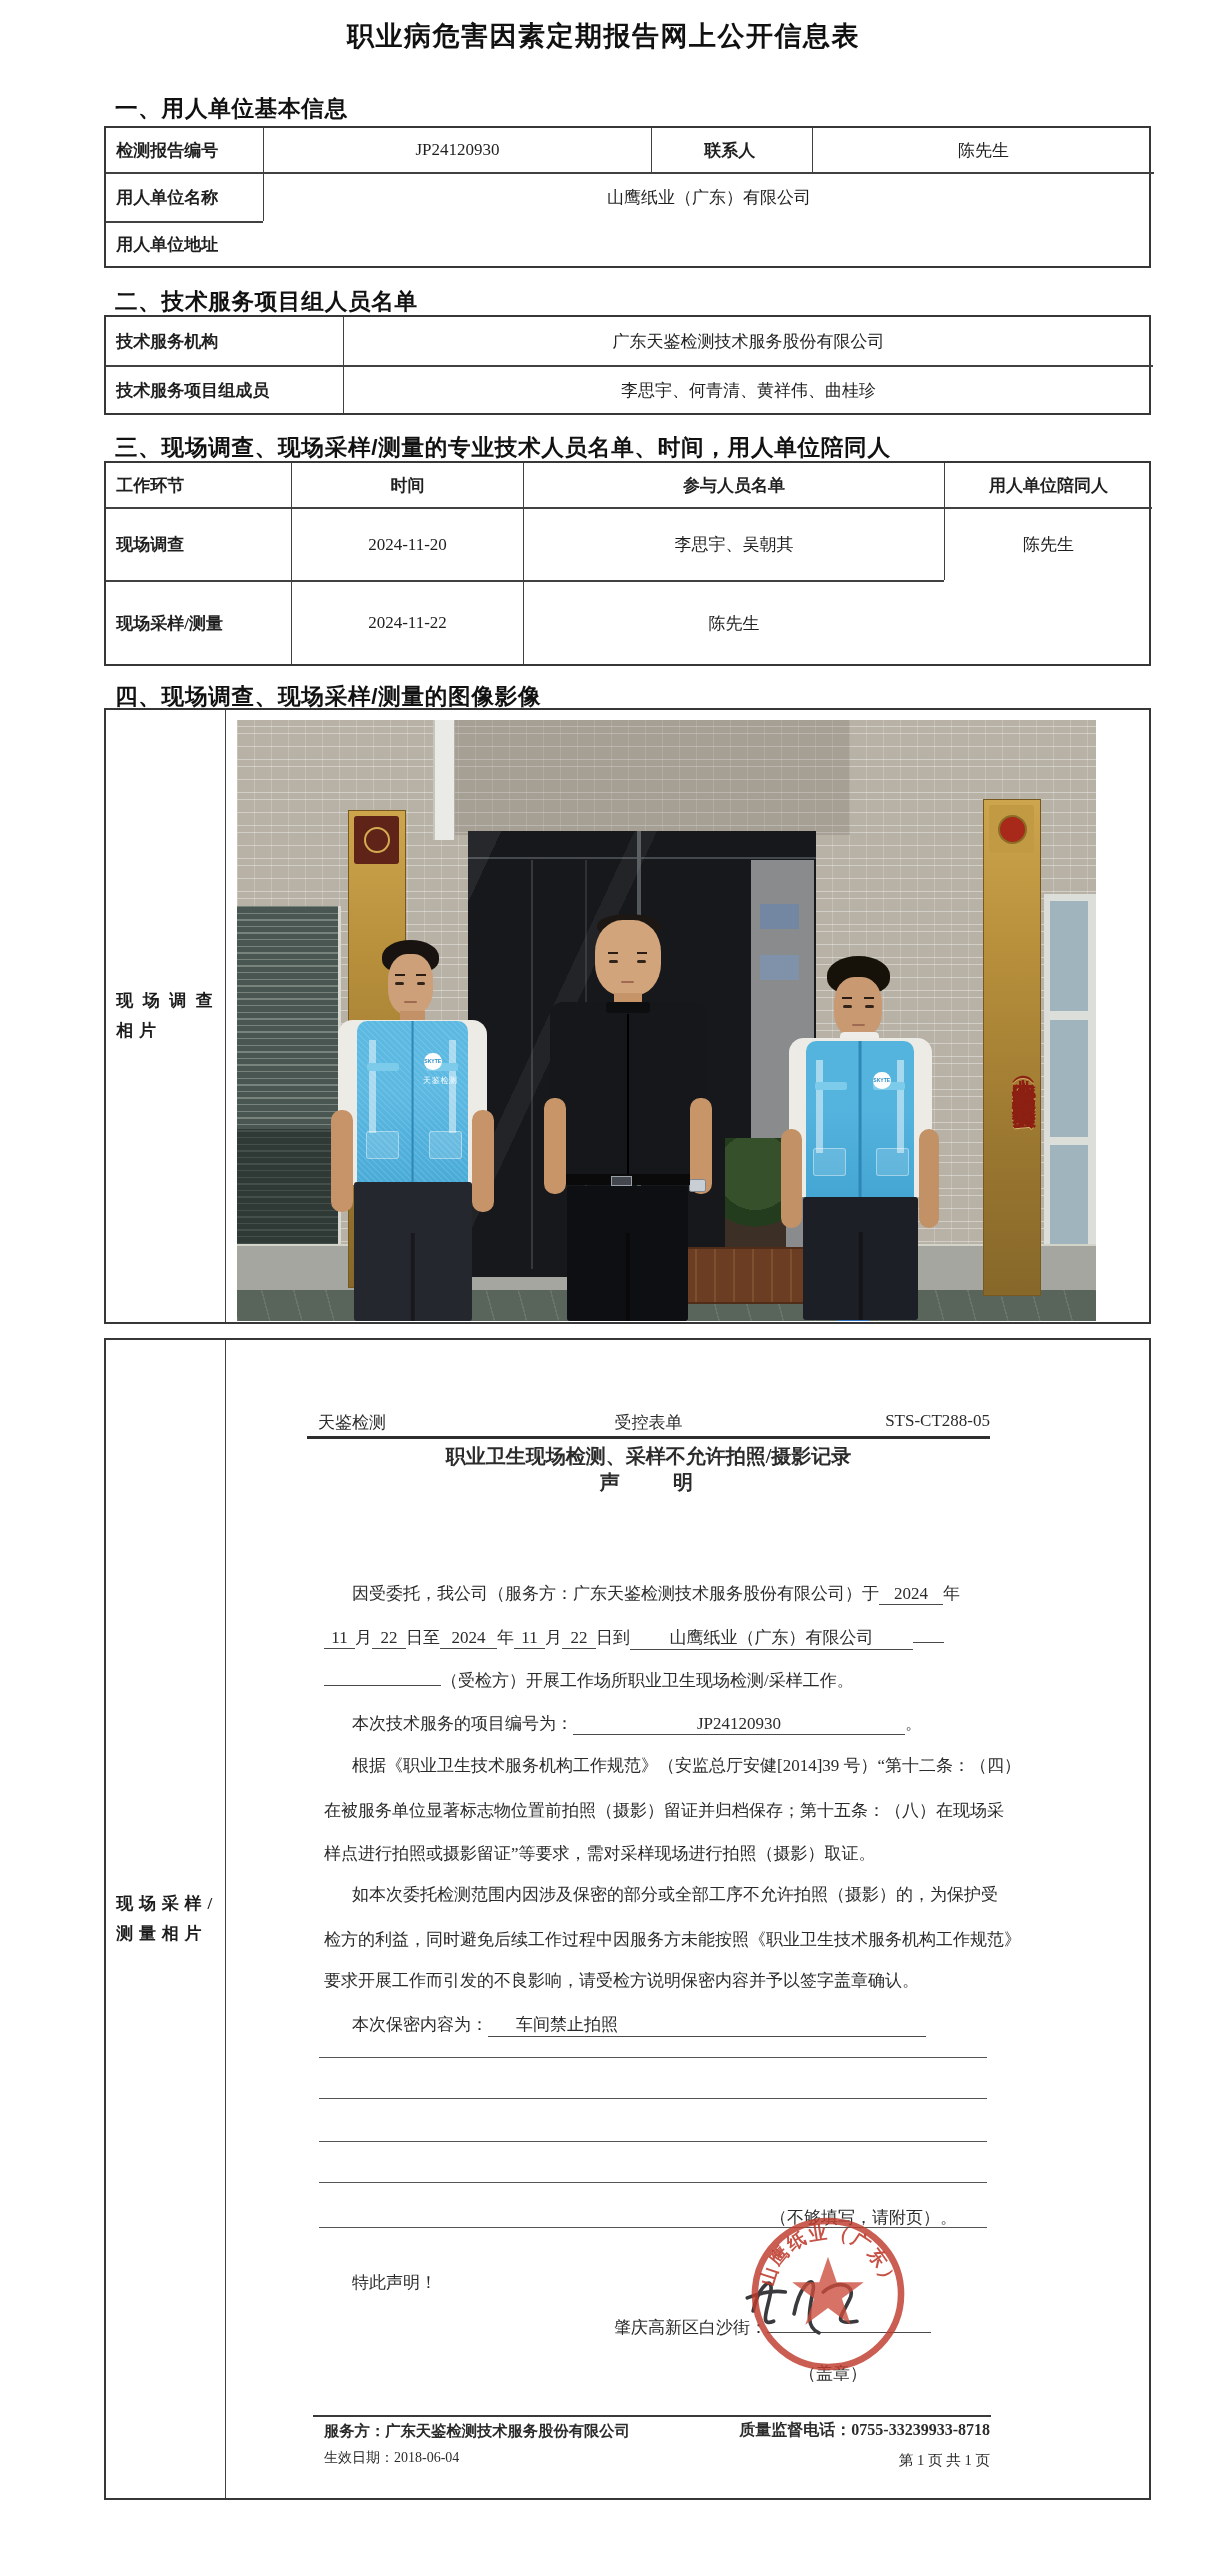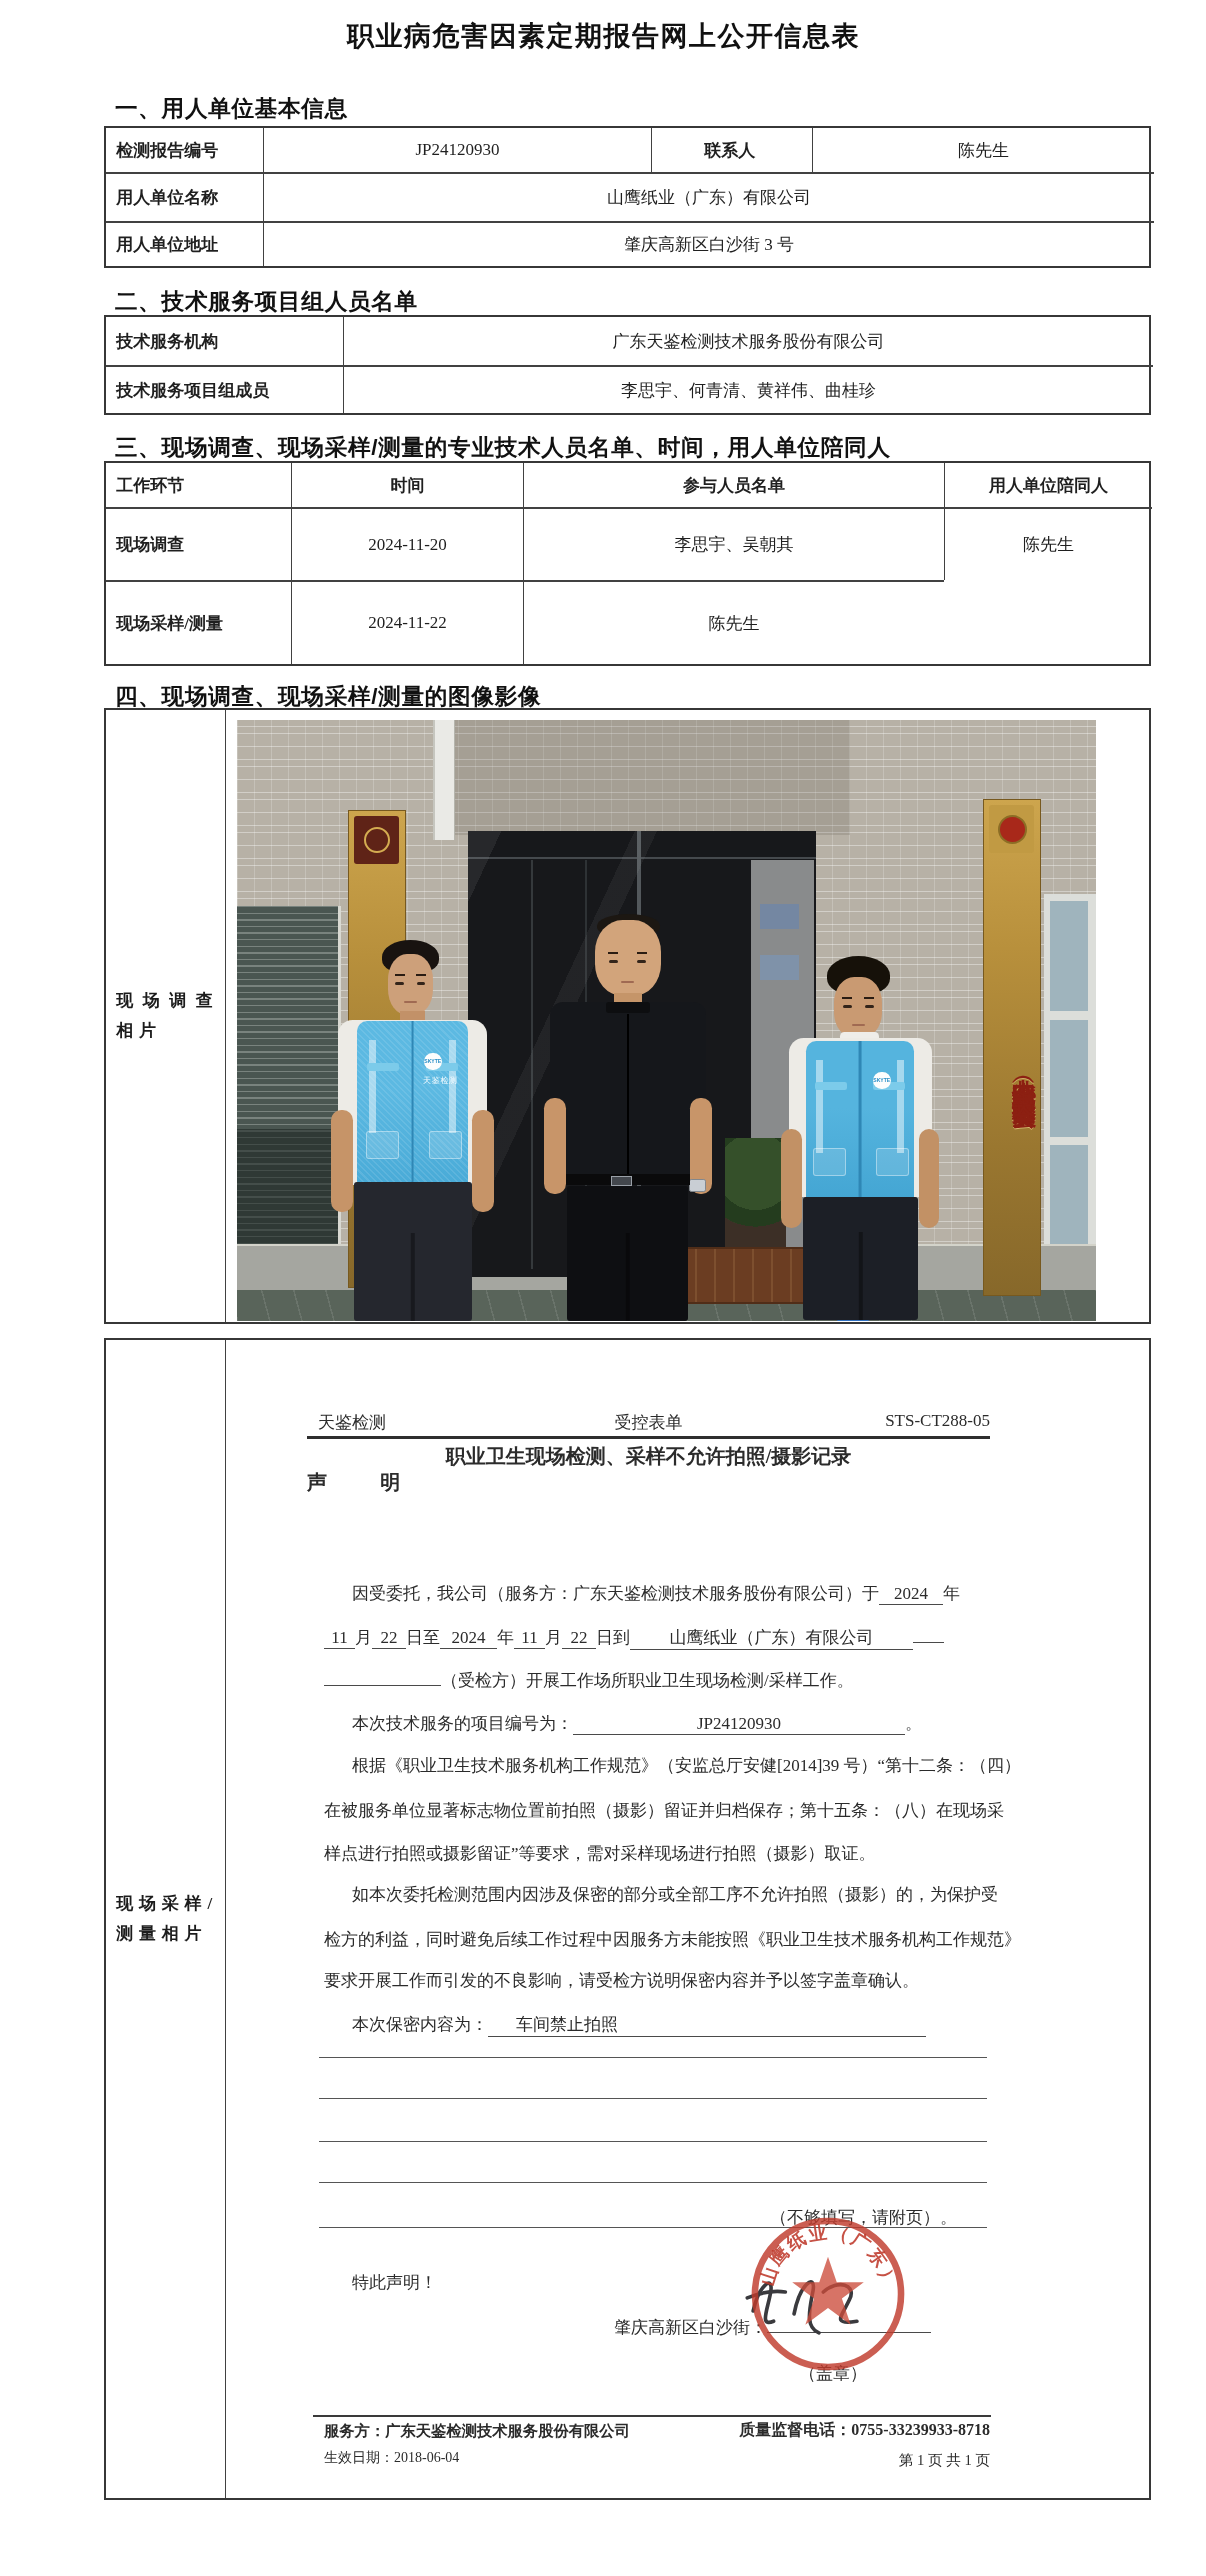--- a/index.html
+++ b/index.html
@@ -134,21 +134,20 @@
 
   <div class="sec-h" id="h1">一、用人单位基本信息</div>
   <div class="tbl" id="t1">
     <div class="cell lbl c0 r0">检测报告编号</div>
     <div class="cell r0">JP24120930</div>
     <div class="cell lbl r0" style="justify-content:center;padding-left:0;">联系人</div>
     <div class="cell r0">陈先生</div>
     <div class="cell lbl c0">用人单位名称</div>
     <div class="cell span3">山鹰纸业（广东）有限公司</div>
     <div class="cell lbl c0">用人单位地址</div>
-    <div class="cell span3">肇庆高新区白沙街 3 号</div>
   </div>
 
   <div class="sec-h" id="h2">二、技术服务项目组人员名单</div>
   <div class="tbl" id="t2">
     <div class="cell lbl c0 r0">技术服务机构</div>
     <div class="cell r0">广东天鉴检测技术服务股份有限公司</div>
     <div class="cell lbl c0">技术服务项目组成员</div>
     <div class="cell">李思宇、何青清、黄祥伟、曲桂珍</div>
   </div>
 
@@ -305,21 +304,21 @@
       <span class="ls8 nw">测量相片</span>
     </div>
     <div class="pcell">
 
       <div class="dl" style="left:92px;top:71px;">天鉴检测</div>
       <div class="dl" style="left:81px;top:71px;width:683px;text-align:center;">受控表单</div>
       <div class="dl" style="left:81px;top:71px;width:683px;text-align:right;">STS-CT288-05</div>
       <div class="rule" style="left:81px;top:96px;width:683px;height:2.9px;"></div>
 
       <div class="dl b" style="left:81px;top:103px;width:683px;text-align:center;font-size:20px;">职业卫生现场检测、采样不允许拍照/摄影记录</div>
-      <div class="dl b" style="left:81px;top:129px;width:683px;text-align:left;font-size:20px;letter-spacing:4.4px;">声　　明</div>
+      <div class="dl b" style="left:81px;top:129px;width:683px;text-align:center;font-size:20px;letter-spacing:4.4px;">声　　明</div>
 
 
       <div class="dl" style="left:126px;top:242px;">
         <span>因受委托，我公司（服务方：广东天鉴检测技术服务股份有限公司）于</span><span class="u" style="width:64px;">2024</span><span>年</span>
       </div>
 
       <div class="dl" style="left:98px;top:286px;">
         <span class="u" style="width:31px;">11</span><span>月</span><span class="u" style="width:34px;">22</span><span>日至</span><span class="u" style="width:57px;">2024</span><span>年</span><span class="u" style="width:31px;">11</span><span>月</span><span class="u" style="width:34px;">22</span><span>日到</span><span class="u" style="width:283px;">山鹰纸业（广东）有限公司</span><span class="u" style="width:31px;"></span>
       </div>
 

